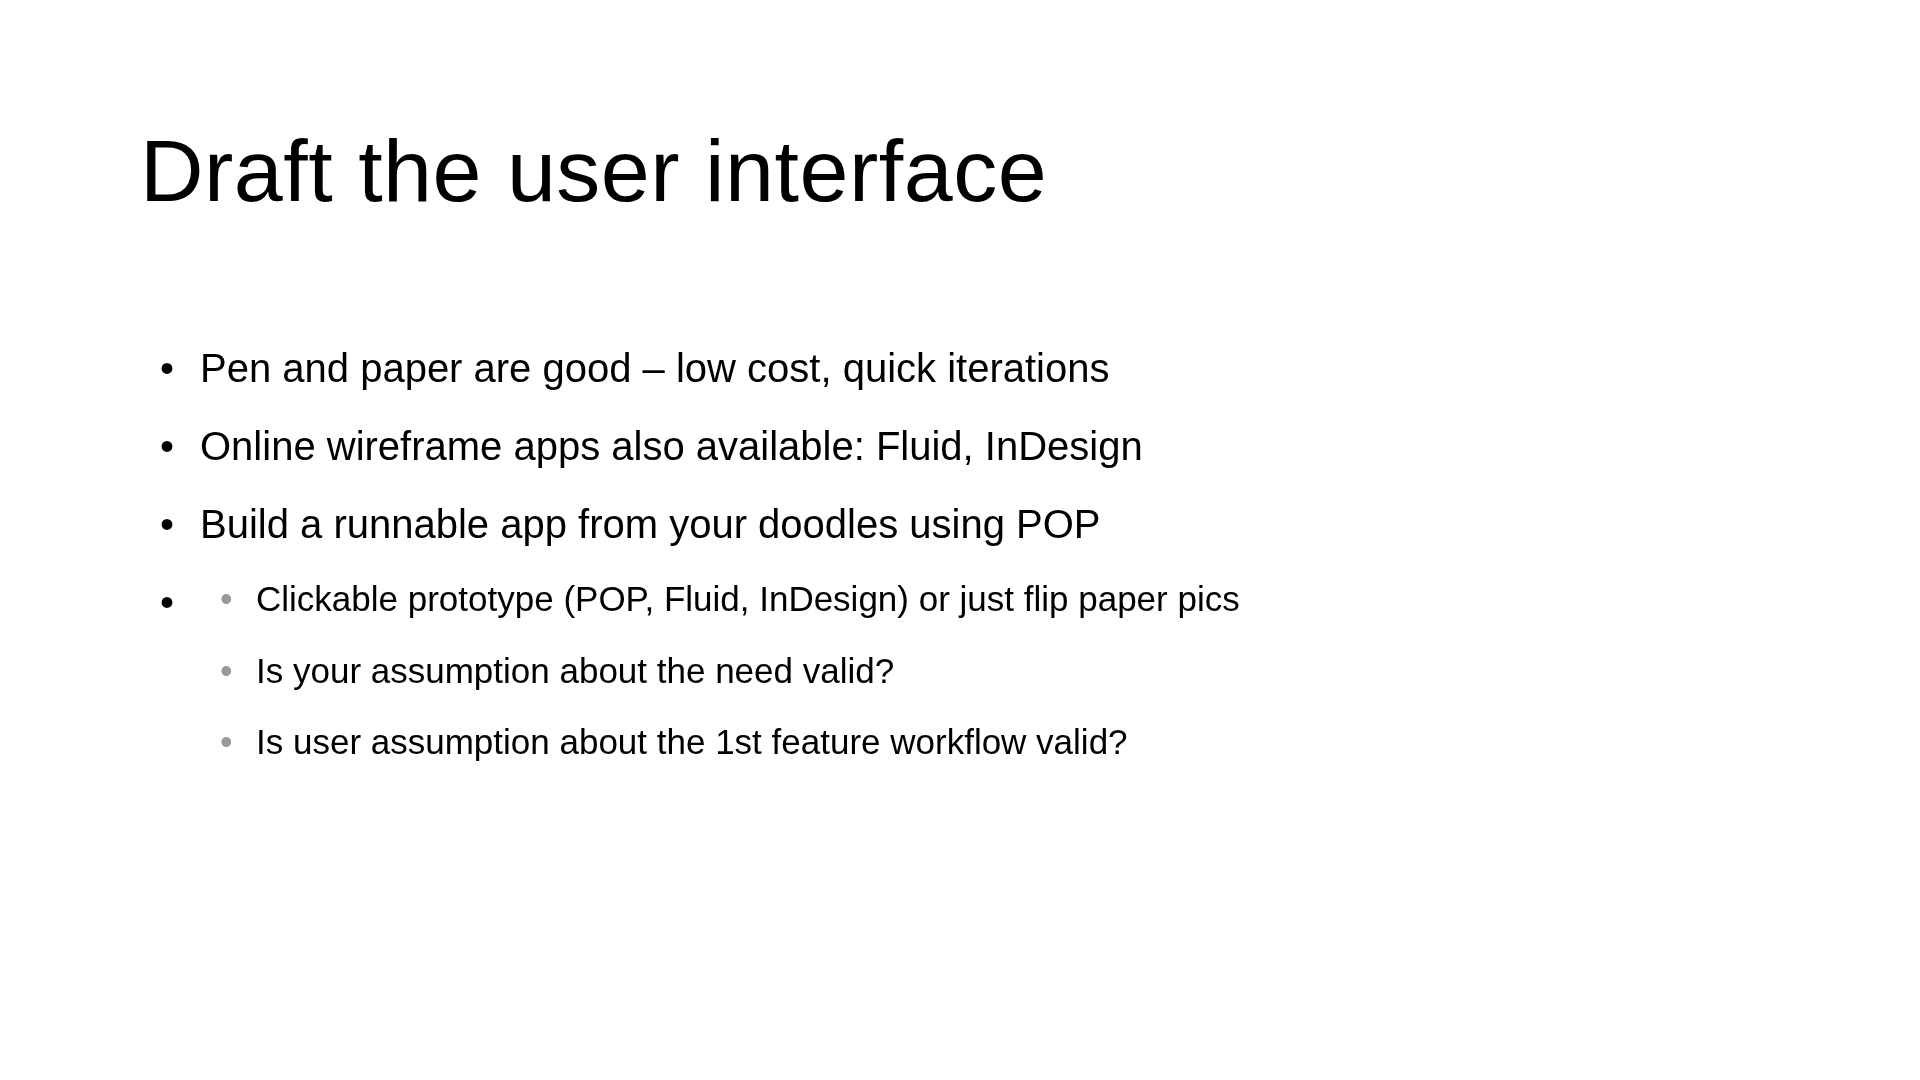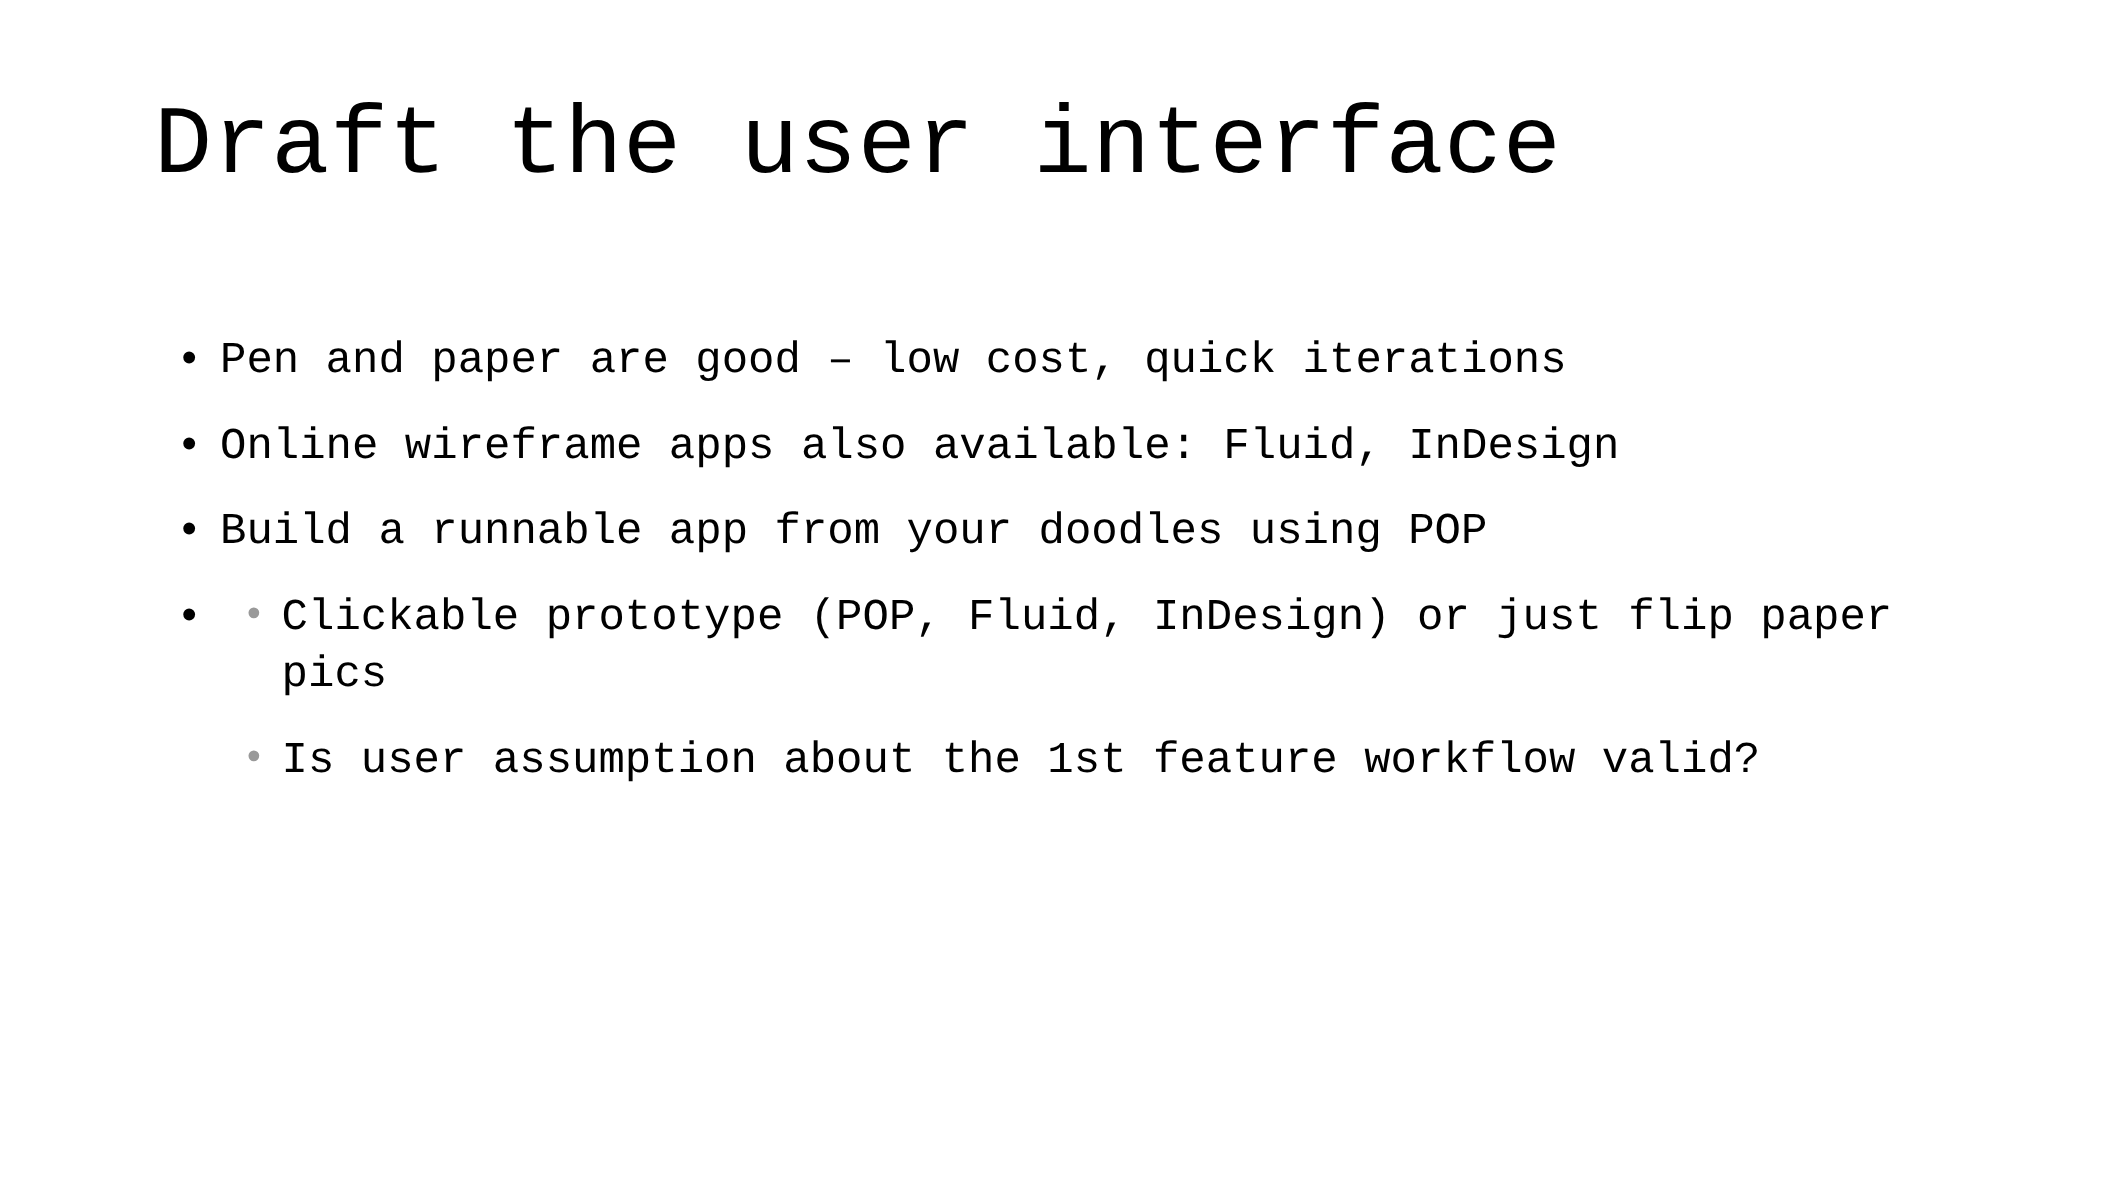--- a/index.html
+++ b/index.html
@@ -11,22 +11,21 @@
       width: 1920px;
       height: 1080px;
       background: #ffffff;
       font-family: Arial, Helvetica, sans-serif;
       color: #000000;
       overflow: hidden;
     }
     .slide {
       width: 100%;
       height: 100%;
-      padding: 84px 140px;
-      font-family: Liberation Mono, monospace;
+      padding: 120px 140px;
     }
     .title {
       font-size: 88px;
       font-weight: normal;
       margin-bottom: 120px;
       letter-spacing: 0.5px;
     }
     .main-list {
       list-style: none;
       padding-left: 20px;
@@ -45,21 +44,21 @@
       top: 0;
       color: #000000;
       font-size: 40px;
     }
     .sub-list {
       list-style: none;
       margin-top: 26px;
       padding-left: 20px;
     }
     .sub-list > li {
-      font-size: 40px;
+      font-size: 35px;
       line-height: 1.3;
       margin-bottom: 26px;
       position: relative;
       padding-left: 36px;
     }
     .sub-list > li::before {
       content: "•";
       position: absolute;
       left: 0;
       top: 0;
@@ -81,18 +80,21 @@
     </li>
     <li>
       <span>Build a runnable app from your doodles using POP</span>
     </li>
     <li>
       <ul class="sub-list">
         <li>
           <span>Clickable prototype (POP, Fluid, InDesign) or just flip paper pics</span>
         </li>
         <li>
+          <span>Is your assumption about the need valid?</span>
+        </li>
+        <li>
           <span>Is user assumption about the 1st feature workflow valid?</span>
         </li>
       </ul>
     </li>
   </ul>
 </div>
 
 </body></html>

